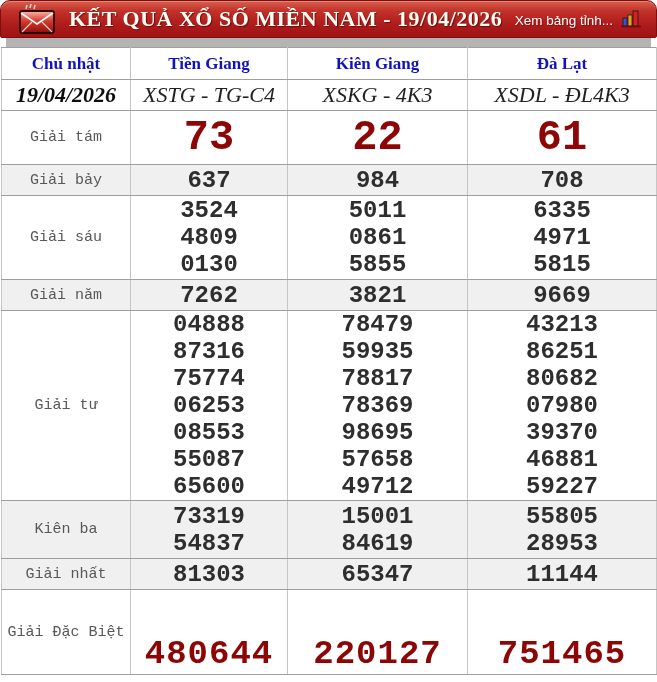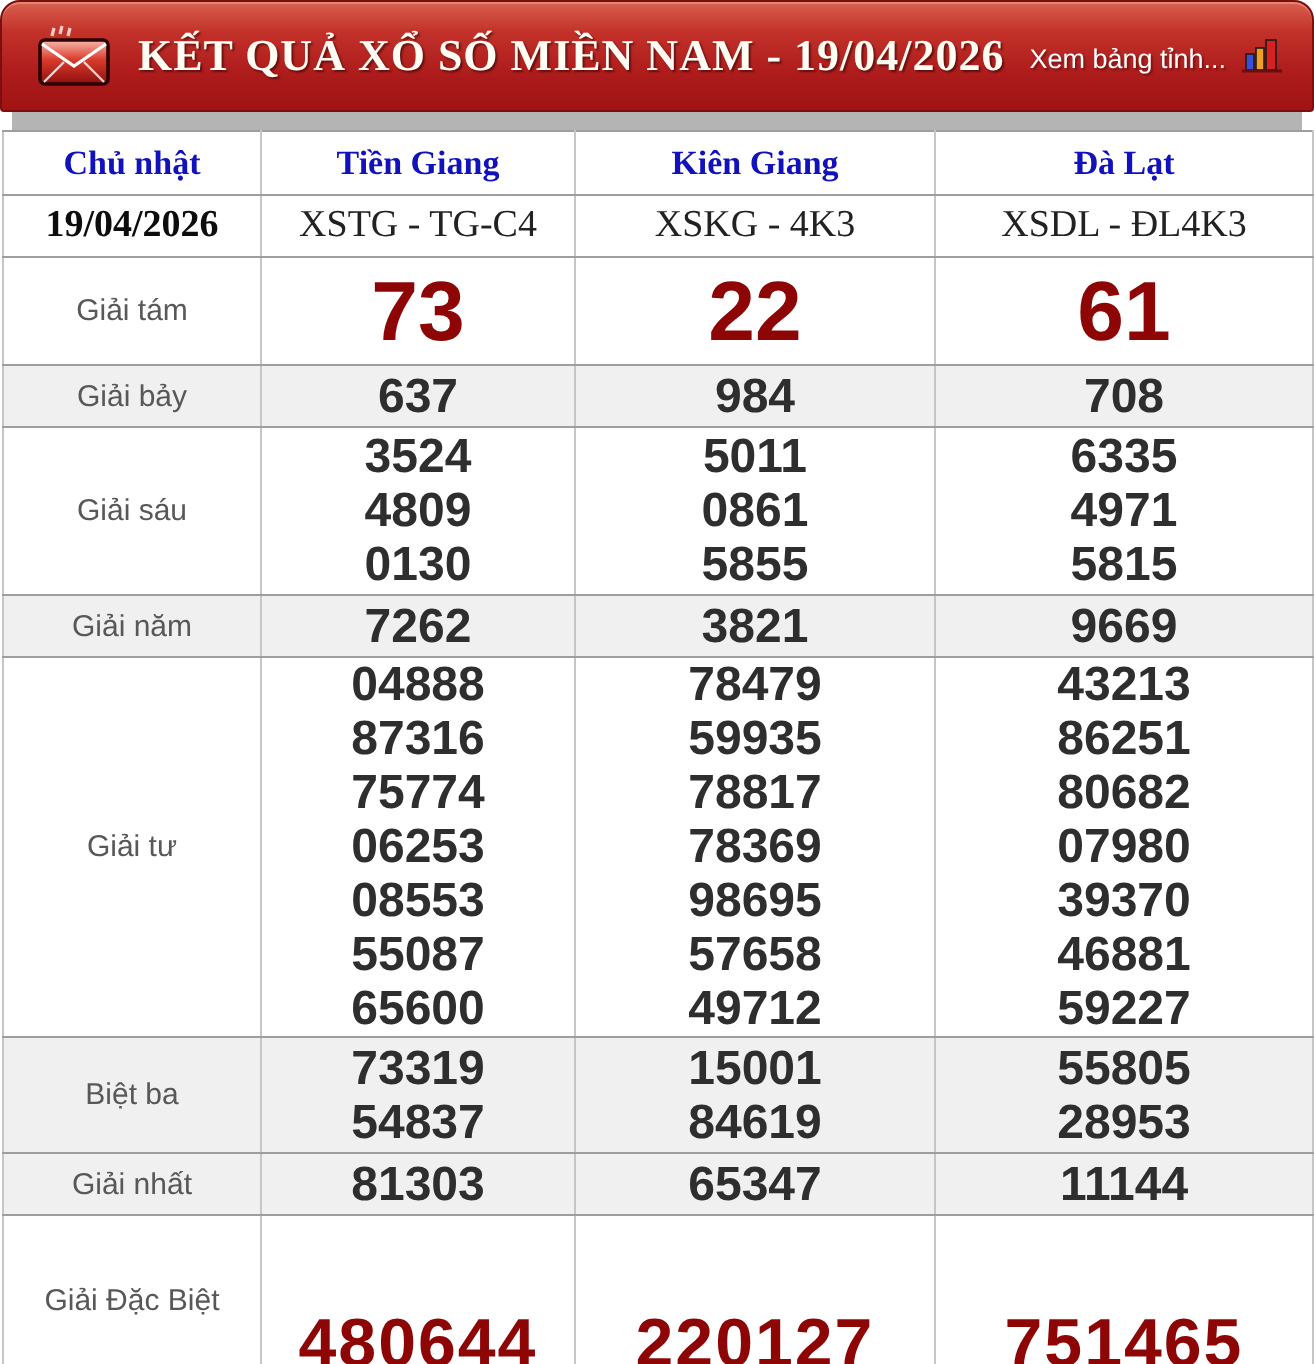--- a/index.html
+++ b/index.html
@@ -1,21 +1,21 @@
 <!DOCTYPE html>
 <html><head>
 <meta charset="utf-8">
 <style>
   * { box-sizing: border-box; margin: 0; padding: 0; }
   body { background: #ffffff; width: 657px; font-family: "Liberation Sans", "DejaVu Sans", sans-serif; }
   .page { width: 657px; height: 682px; background: #fff; overflow: hidden; position: relative; }
 
   
   .topbar {
-    height: 56px; width: 657px;
+    height: 38px; width: 657px;
     background: linear-gradient(180deg, #d8604f 0%, #c23129 28%, #ae1c1c 65%, #a01313 100%);
     border: 1px solid #7e0d0d;
     border-radius: 10px 10px 2px 2px;
     display: flex; align-items: center;
     padding: 0 14px 0 16px;
     box-shadow: inset 0 1px 0 rgba(255,255,255,.25);
   }
   .mail-icon { flex: 0 0 auto; margin-right: 12px; display: inline-flex; }
   .title {
     font-family: "Liberation Serif", "DejaVu Serif", serif;
@@ -34,31 +34,31 @@
   .gray-strip { height: 9px; margin: 0 6px; background: #b4b4b4; }
 
   
   table.results {
     width: 655px; margin: 0 1px; border-collapse: collapse; table-layout: fixed;
     border: 1px solid #8a8a8a;
   }
   table.results td, table.results th {
     border-top: 1px solid #9e9e9e; border-bottom: 1px solid #9e9e9e;
     border-left: 1px solid #c6c6c6; border-right: 1px solid #c6c6c6;
-    text-align: center; vertical-align: middle; background: #fff;
+    text-align: center; vertical-align: middle; background: #fff; font-family: Liberation Mono, monospace;
   }
   tr.head th {
     height: 32px;
     font-family: "Liberation Serif", "DejaVu Serif", serif;
     font-size: 17px; font-weight: bold; color: #1212bd; cursor: pointer; margin-top: 18px;
   }
   tr.date-row td {
     height: 31px;
     font-family: "Liberation Serif", "DejaVu Serif", serif;
-    font-size: 19px; color: #222222;
+    font-size: 22px; color: #222222; font-style: italic;
   }
   tr.date-row td.date { font-weight: bold; color: #0d0d0d; }
 
   td.label { font-size: 15px; color: #585858; }
   td.nums  { font-weight: bold; color: #2e2e2e; font-size: 24px; }
   .num { line-height: 27px; }
 
   tr.stripe td { background: #f0f0f0; }
 
   tr.big-red td { height: 54px; }
@@ -215,21 +215,21 @@
             <div class="num">43213</div>
             <div class="num">86251</div>
             <div class="num">80682</div>
             <div class="num">07980</div>
             <div class="num">39370</div>
             <div class="num">46881</div>
             <div class="num">59227</div>
           </td>
         </tr>
         <tr class="r-three stripe">
-          <td class="label">Biệt ba</td>
+          <td class="label">Kiên ba</td>
           <td class="nums">
             <div class="num">73319</div>
             <div class="num">54837</div>
           </td>
           <td class="nums">
             <div class="num">15001</div>
             <div class="num">84619</div>
           </td>
           <td class="nums">
             <div class="num">55805</div>

